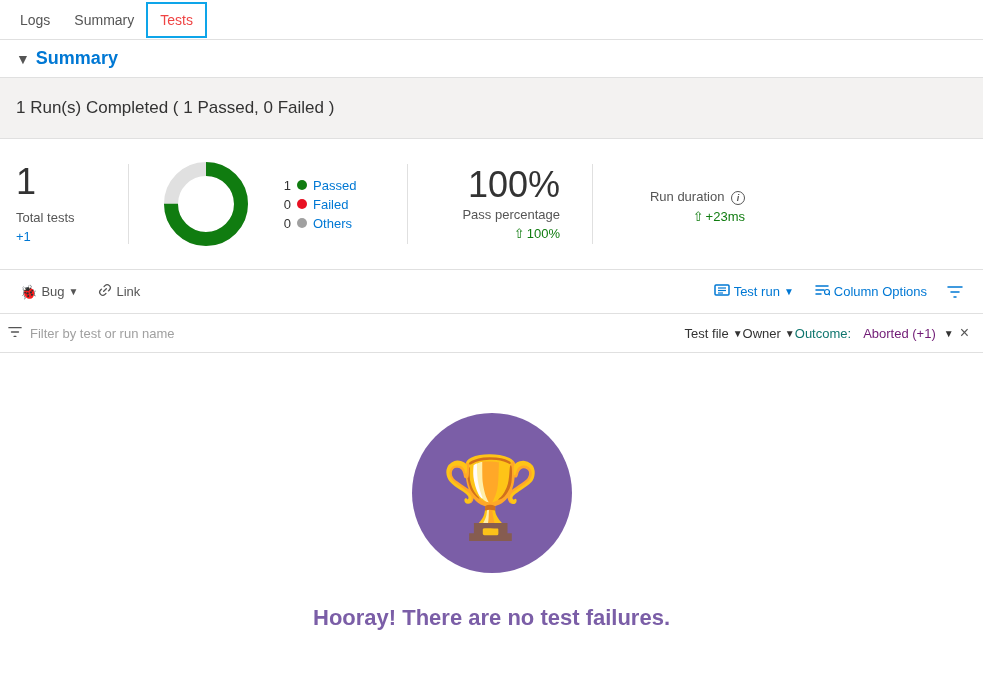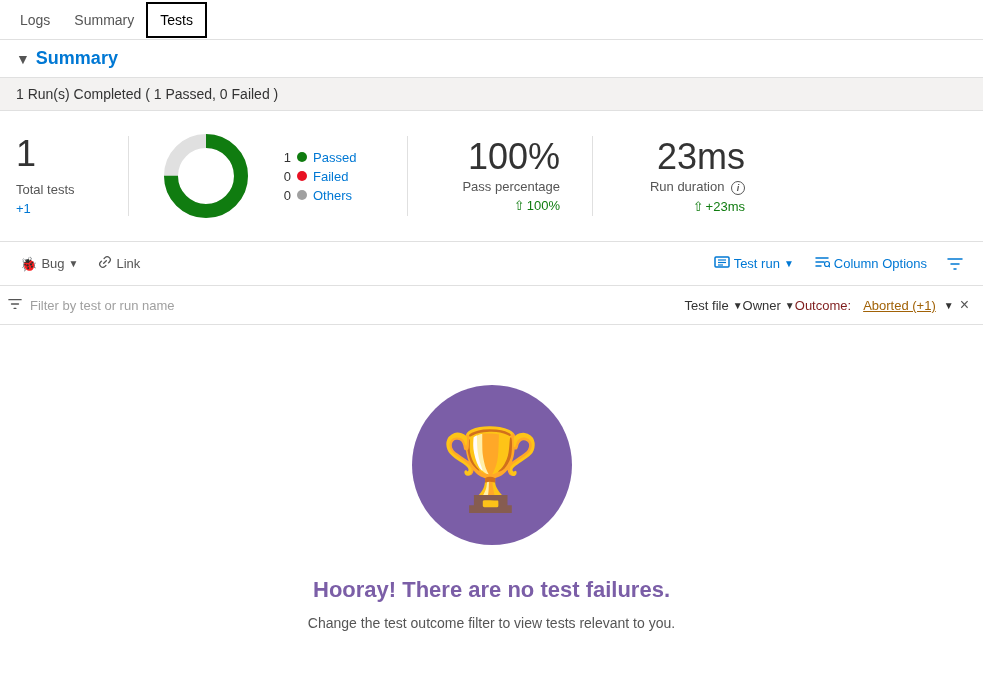--- a/index.html
+++ b/index.html
@@ -15,22 +15,22 @@
     }
     .tab {
       padding: 8px 12px;
       cursor: pointer;
       color: #555;
       font-size: 14px;
       border: none;
       background: none;
     }
     .tab.active {
-      color: #000000;
-      border: 2px solid #000000;
+      color: #ef4444;
+      border: 2px solid #0ea5e9;
       font-weight: 500;
     }
 
     
     .summary-section {
       padding: 0;
     }
     .summary-header {
       display: flex;
       align-items: center;
@@ -42,22 +42,22 @@
       background: #fff;
     }
     .summary-header .chevron {
       margin-right: 6px;
       font-size: 14px;
       color: #555;
     }
 
     .run-info-bar {
       background: #f3f2f1;
-      padding: 8px 16px;
-      font-size: 14px;
+      padding: 20px 16px;
+      font-size: 17px;
       color: #333;
       border-bottom: 1px solid #e0e0e0;
     }
 
     
     .stats-area {
       display: flex;
       align-items: center;
       padding: 20px 16px;
       border-bottom: 1px solid #e0e0e0;
@@ -234,22 +234,22 @@
       color: #333;
     }
     .outcome-filter {
       display: flex;
       align-items: center;
       gap: 4px;
       cursor: pointer;
       font-size: 13px;
       color: #333;
     }
-    .outcome-filter .outcome-label { color: #7f1d1d; }
-    .outcome-filter .outcome-value { color: #a16207; text-decoration: underline; }
+    .outcome-filter .outcome-label { color: #0f766e; }
+    .outcome-filter .outcome-value { color: #701a75; }
     .close-btn {
       cursor: pointer;
       color: #555;
       font-size: 16px;
       border: none;
       background: none;
       padding: 2px 6px;
     }
 
     
@@ -377,21 +377,20 @@
       <span class="stat-label">Pass percentage</span>
       <span class="delta-up">
         <span class="arrow-up">⇧</span>
         <span>100%</span>
       </span>
     </div>
 
     <div class="divider-v"></div>
 
     <div class="stat-block">
-      <span class="big-number">23ms</span>
       <span class="stat-label">
         <span>Run duration</span>
         <span class="info-icon">i</span>
       </span>
       <span class="delta-up">
         <span class="arrow-up">⇧</span>
         <span>+23ms</span>
       </span>
     </div>
   </div>
@@ -478,14 +477,13 @@
 
 </div>
 
 <div class="main-content">
 
   <div class="trophy-container">
     <span class="trophy-emoji">🏆</span>
   </div>
 
   <div class="hooray-text">Hooray! There are no test failures.</div>
-  <div class="sub-text">Change the test outcome filter to view tests relevant to you.</div>
 </div>
 
 </body></html>

